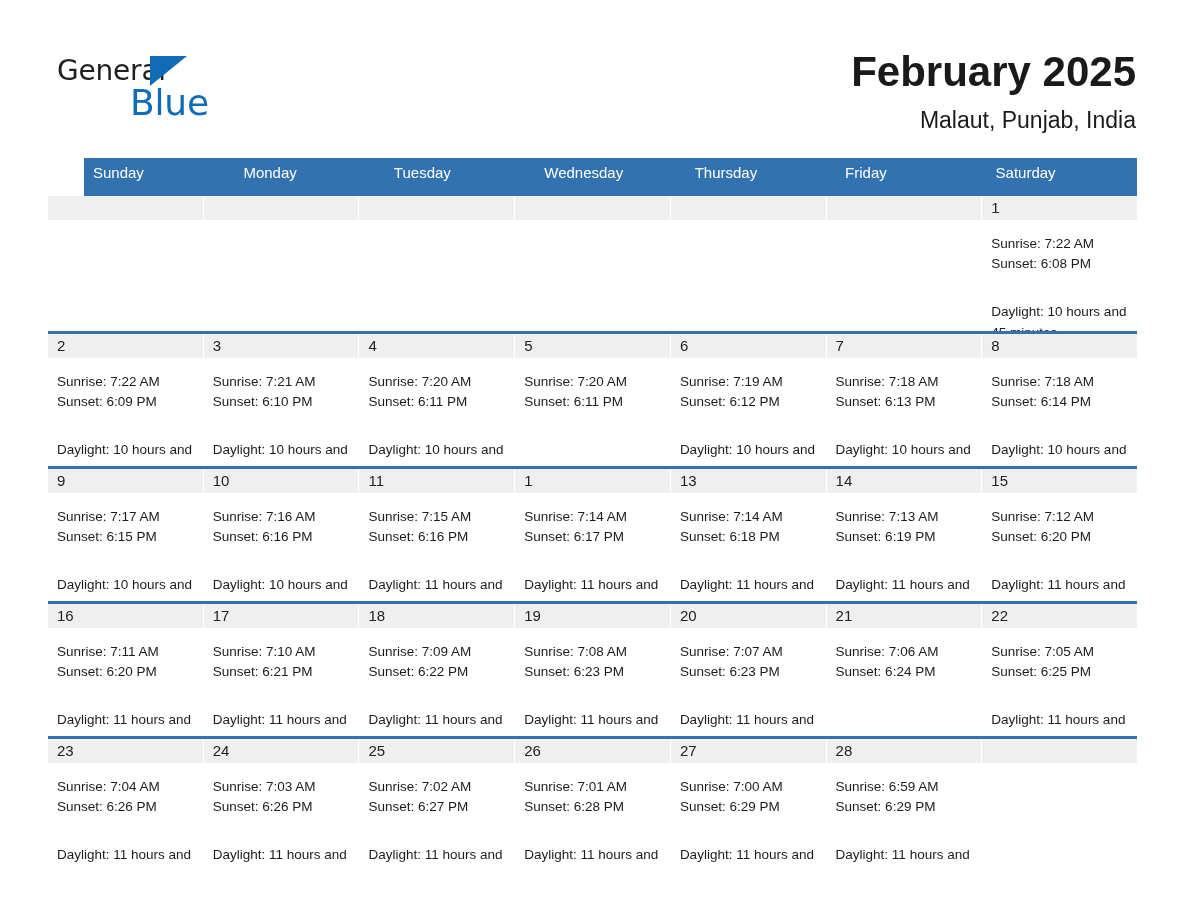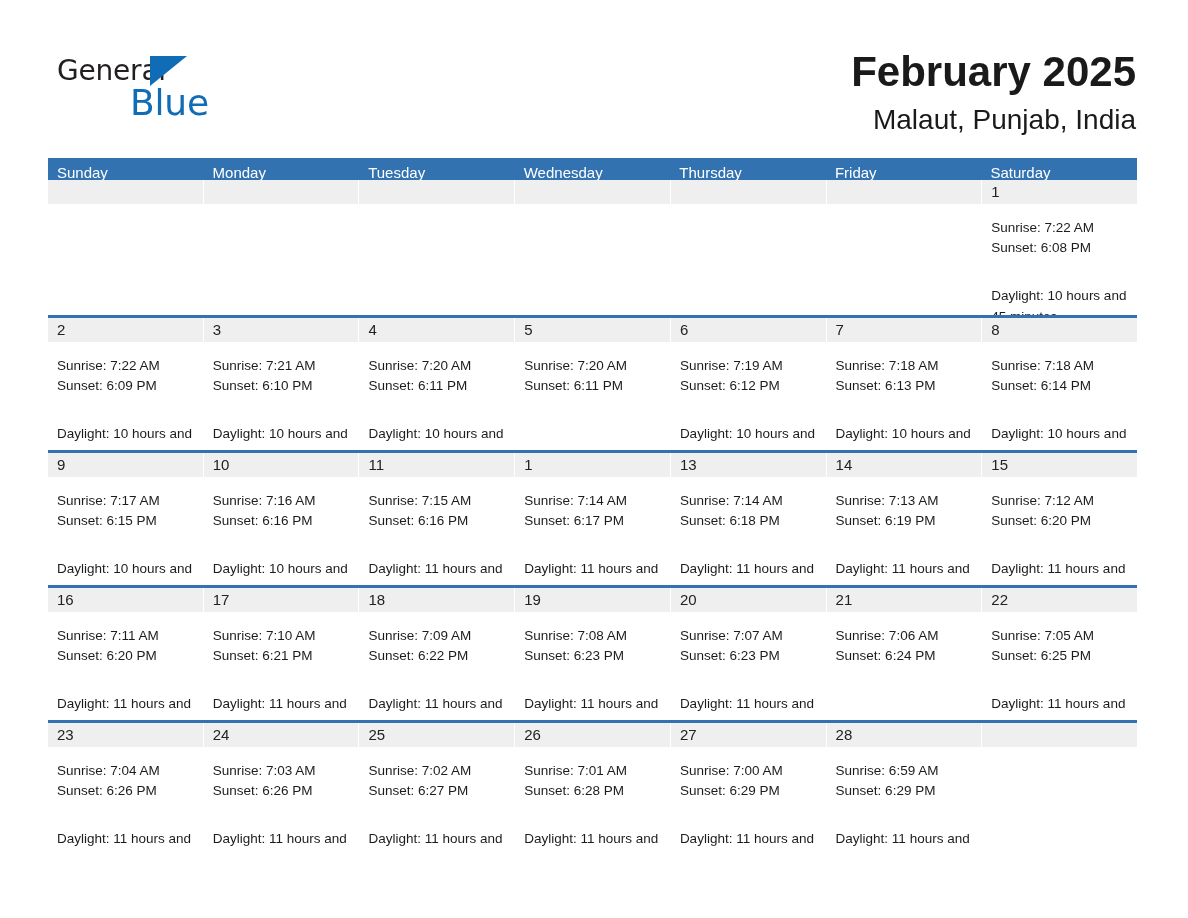--- a/index.html
+++ b/index.html
@@ -72,39 +72,40 @@
     text-align: right;
   }
   .cal-title {
     font-size: 42px;
     line-height: 52px;
     color: #1a1a1a;
     font-weight: 700;
     white-space: nowrap;
   }
   .cal-subtitle {
-    font-size: 28px;
+    font-size: 23px;
     line-height: 32px;
     color: #1a1a1a;
     font-weight: 400;
     white-space: nowrap;
     margin-top: 6px;
   }
 
   
   .calendar {
     position: absolute;
     left: 48px;
     top: 158px;
     width: 1089px;
   }
   .weekdays {
     display: flex;
     background: #3272b0;
-    height: 22px;
+    height: 38px;
+    margin-left: 36px;
   }
   .weekday {
     flex: 1 1 0;
     color: #ffffff;
     font-size: 15px;
     line-height: 30px;
     padding-left: 9px;
     font-weight: 400;
     overflow: hidden;
     white-space: nowrap;

